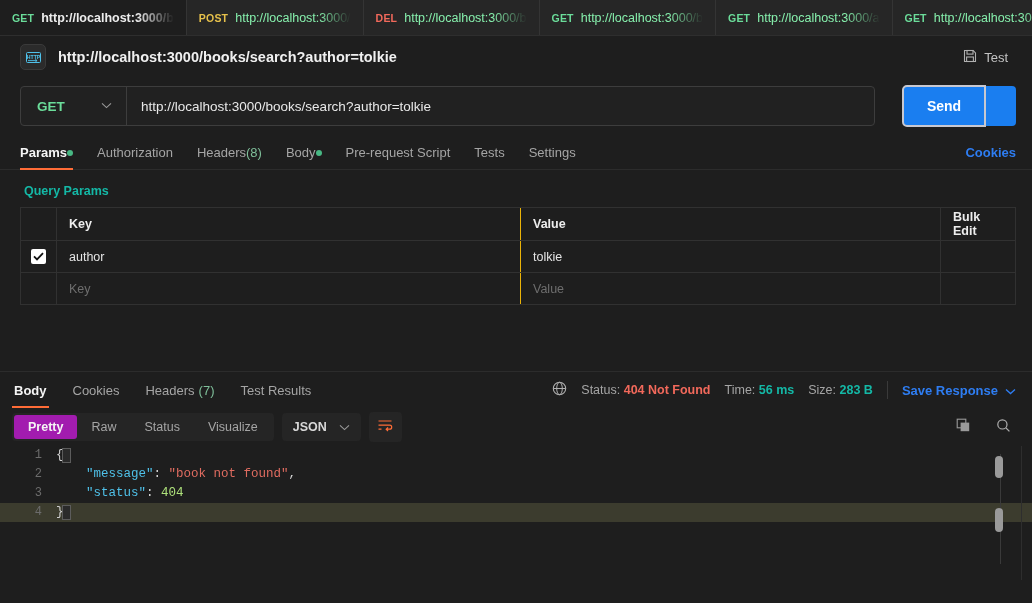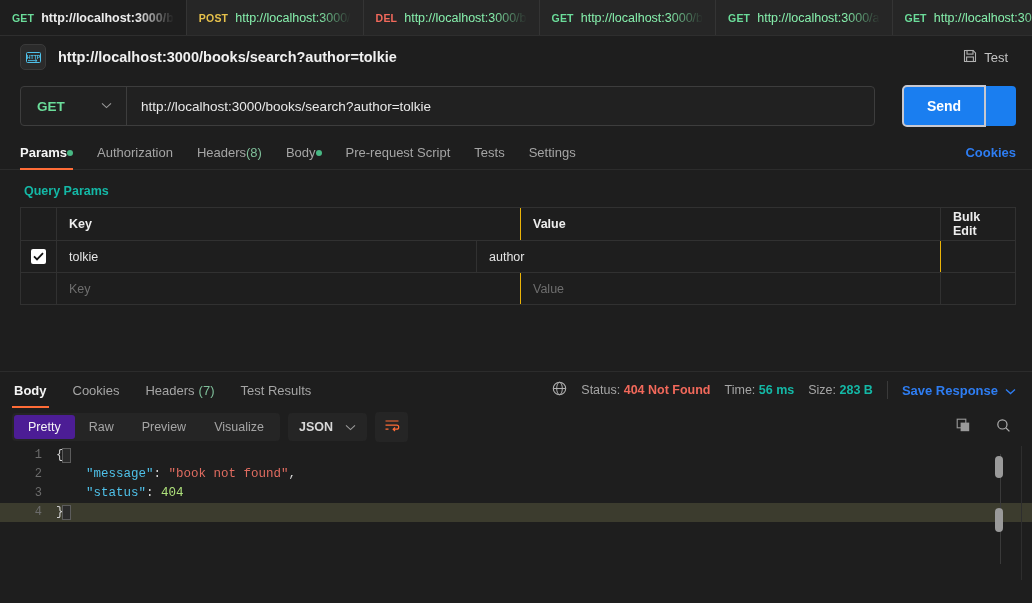--- a/index.html
+++ b/index.html
@@ -165,21 +165,21 @@
   .meta-sep { width: 1px; height: 18px; background: #3a3a3a; }
   .save-resp { display: flex; align-items: center; gap: 7px; font-size: 13px; color: #2e7df2; font-weight: bold; cursor: pointer; }
 
   
   .fmtbar { display: flex; align-items: center; padding: 0 16px 0 12px; height: 38px; gap: 8px; }
   .seg { display: flex; align-items: center; background: #252525; border-radius: 4px; padding: 2px; }
   .seg-btn {
     font-size: 12.5px; color: #a5a5a5; padding: 5px 14px;
     border-radius: 3px; cursor: pointer;
   }
-  .seg-btn.active { background: #4c1d95; color: #f5f5f5; font-weight: normal; }
+  .seg-btn.active { background: #a21caf; color: #f5f5f5; font-weight: bold; }
   .json-sel {
     display: flex; align-items: center; gap: 12px;
     background: #252525; border-radius: 4px;
     padding: 7px 11px; font-size: 12.5px; color: #d8d8d8; font-weight: bold;
     cursor: pointer;
   }
   .wrap-btn {
     background: #252525; border-radius: 4px;
     width: 33px; height: 30px;
     display: flex; align-items: center; justify-content: center; cursor: pointer;
@@ -331,22 +331,22 @@
   </div>
   <div id="params-host">
       <div class="prow">
         <div class="pcell c-check">
           <div class="cbox">
             <svg width="11" height="9" viewBox="0 0 11 9">
               <path d="M1 4.4 4 7.4 10 1.2" fill="none" stroke="#111" stroke-width="1.8"></path>
             </svg>
           </div>
         </div>
+        <div class="pcell c-key">author</div>
         <div class="pcell c-val">tolkie</div>
-        <div class="pcell c-key">author</div>
         <div class="pcell c-bulk"></div>
       </div>
       <div class="prow">
         <div class="pcell c-check"></div>
         <div class="pcell c-key ph">Key</div>
         <div class="pcell c-val ph">Value</div>
         <div class="pcell c-bulk"></div>
       </div>
     </div>
 </div>
@@ -392,21 +392,21 @@
             </svg>
         </span>
       </span>
     </div>
   </div>
 
   <div class="fmtbar">
     <div class="seg" id="fmt-host">
         <div class="seg-btn active">Pretty</div>
         <div class="seg-btn">Raw</div>
-        <div class="seg-btn">Preview</div>
+        <div class="seg-btn">Status</div>
         <div class="seg-btn">Visualize</div>
       </div>
     <div class="json-sel">
       <span>JSON</span>
       <span>
         <svg width="11" height="7" viewBox="0 0 11 7">
             <path d="M1 1.4 5.5 5.6 10 1.4" fill="none" stroke="#9a9a9a" stroke-width="1.1"></path>
           </svg>
       </span>
     </div>

